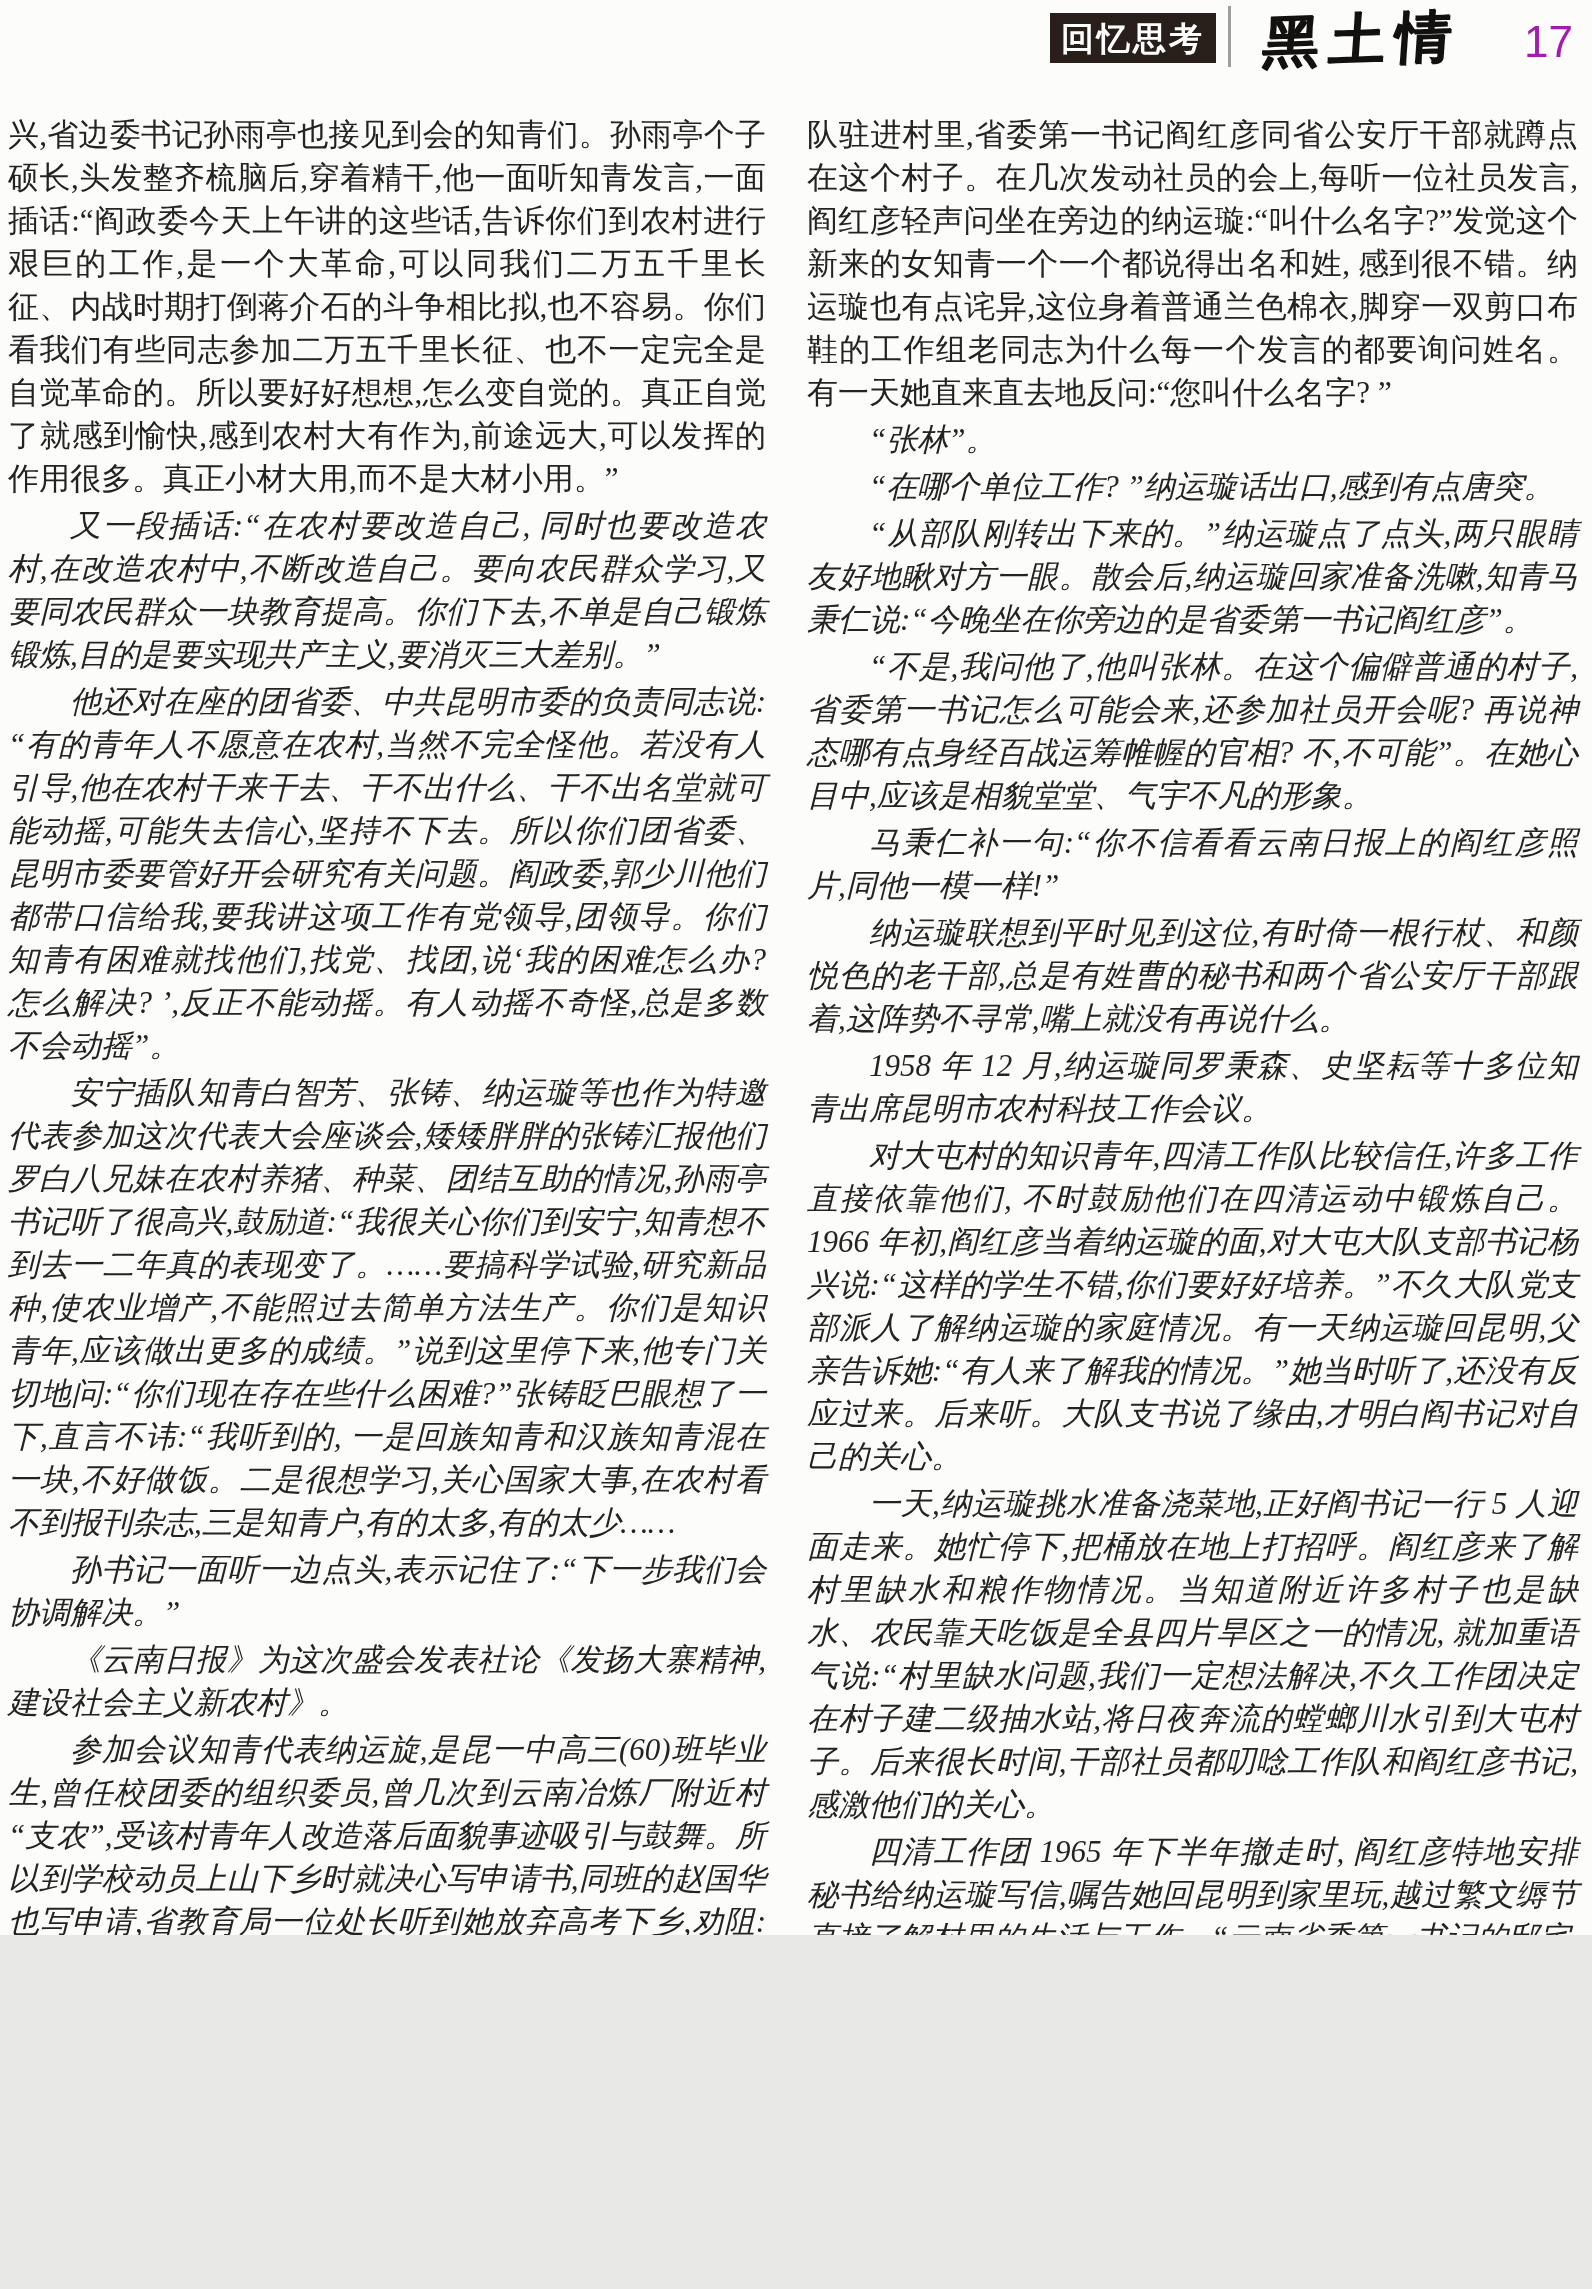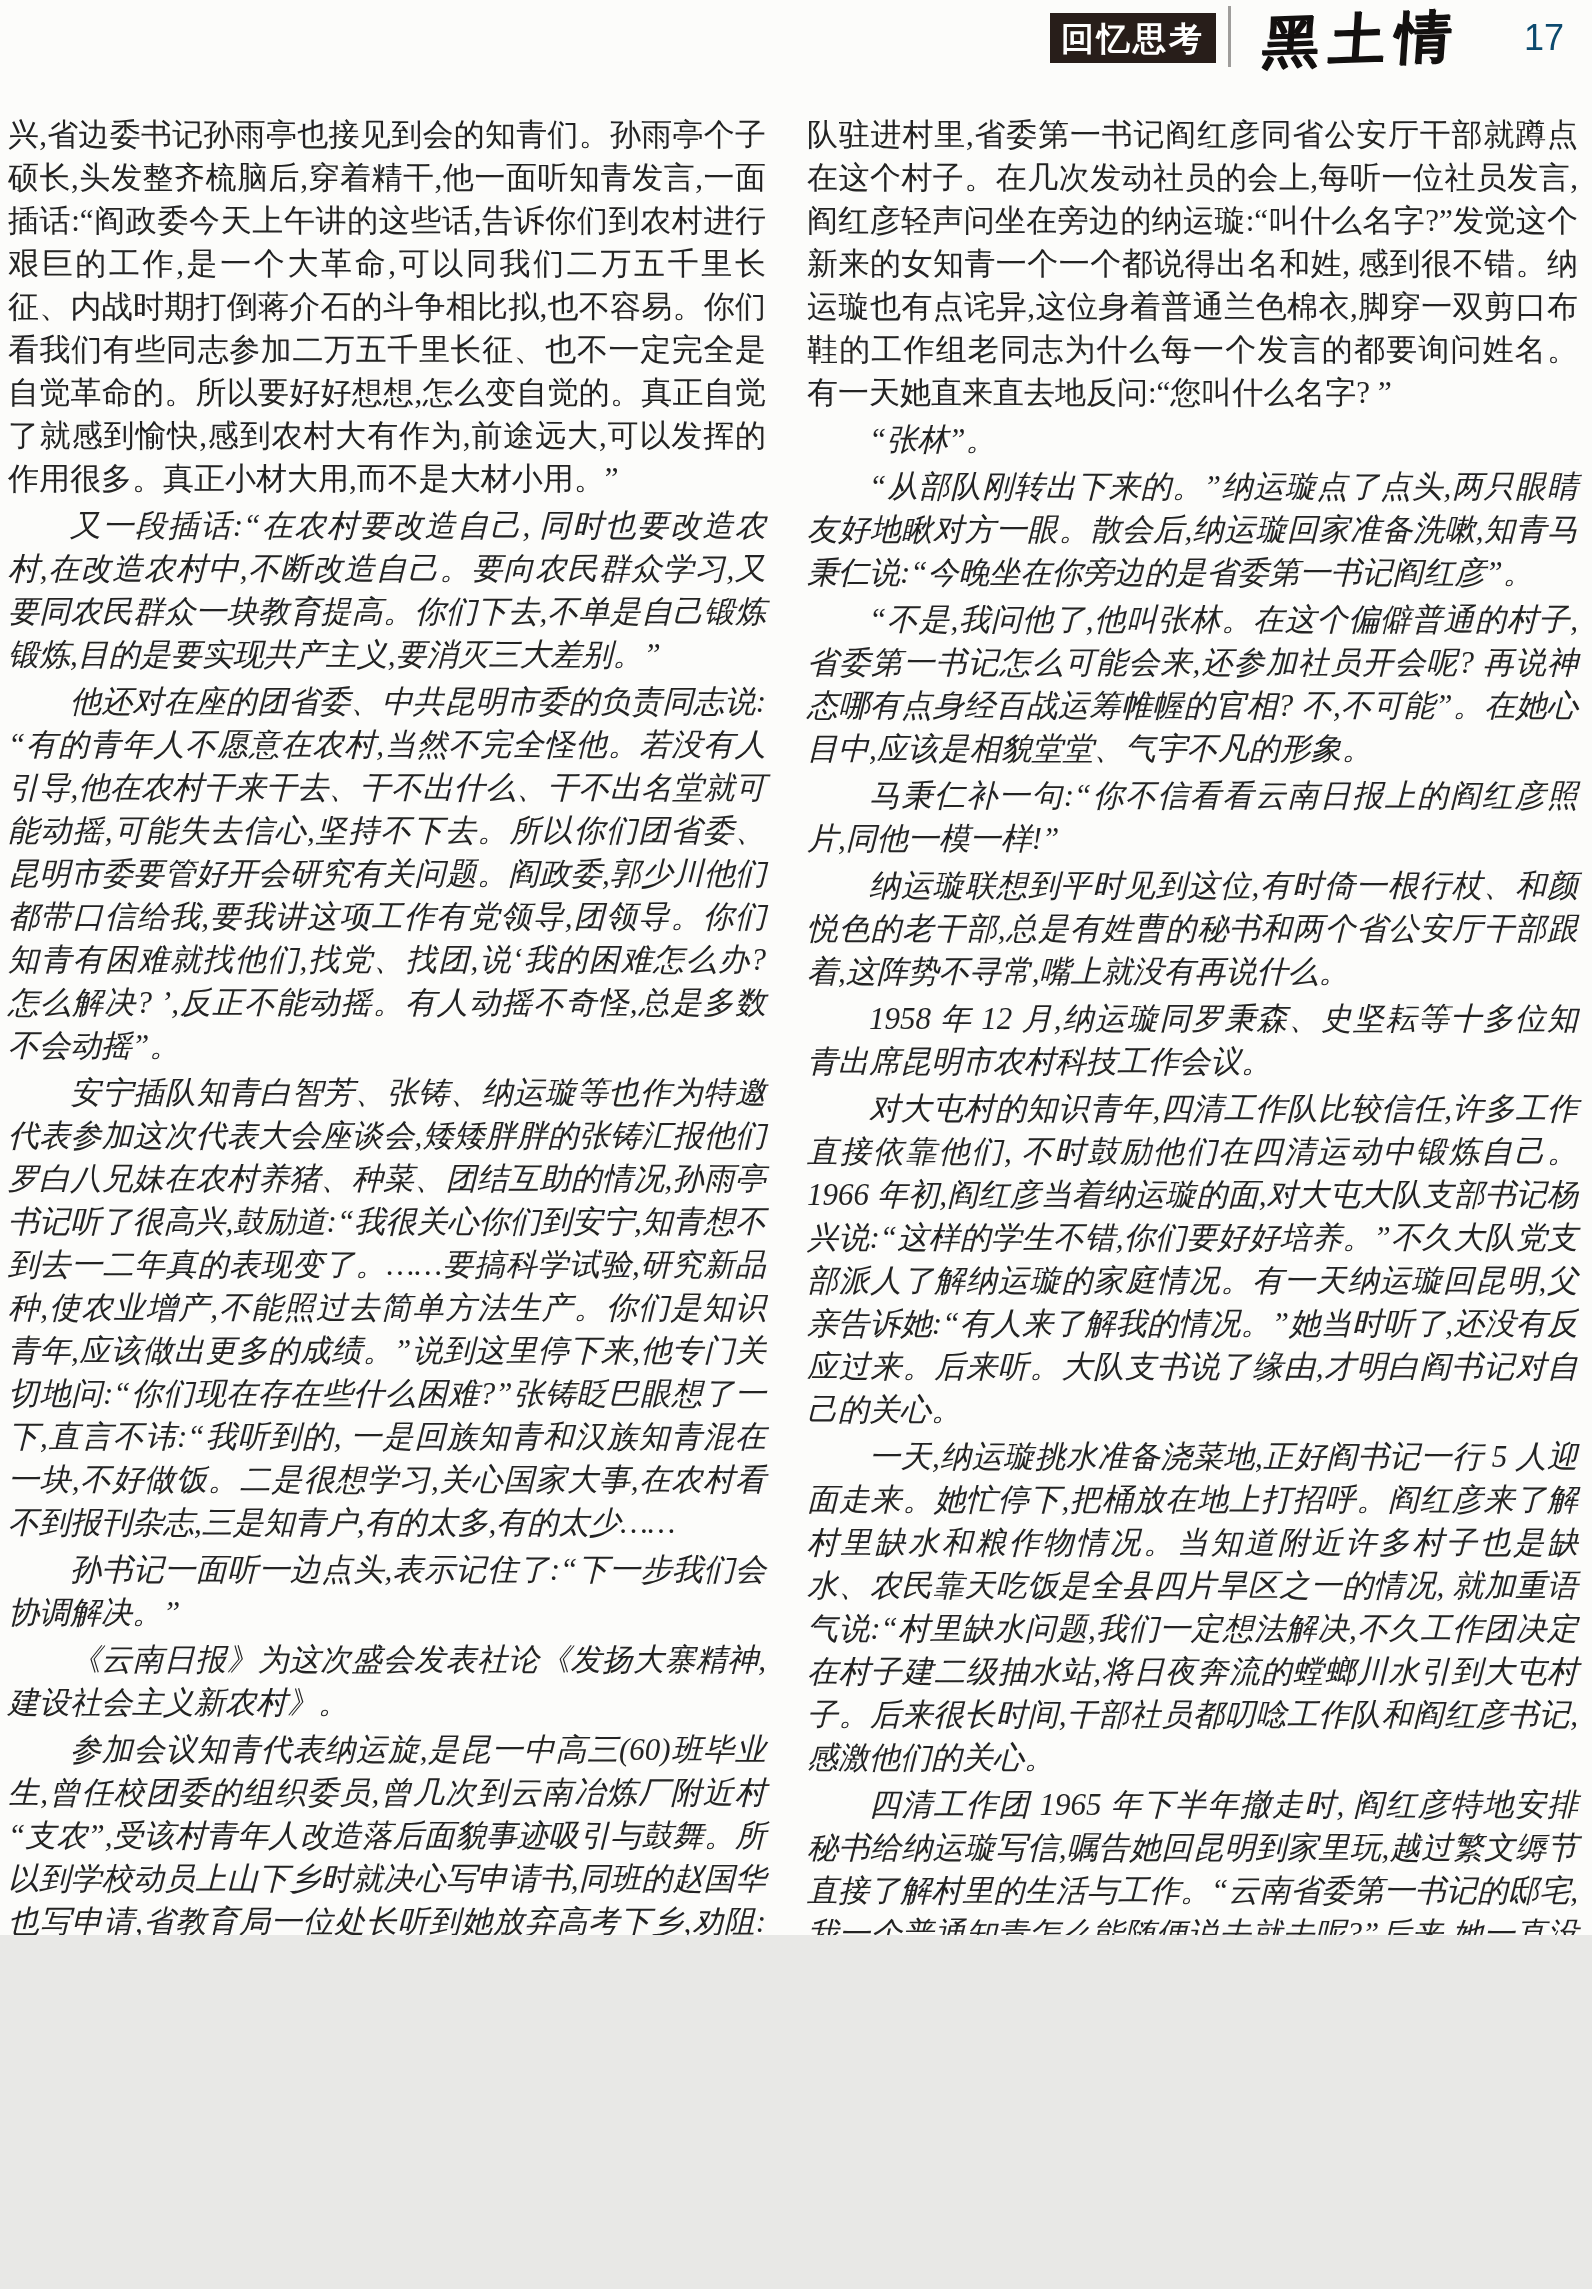--- a/index.html
+++ b/index.html
@@ -51,22 +51,22 @@
     letter-spacing:10px;
     line-height:1;
     transform:skewX(-6deg) rotate(-2deg);
     text-shadow:1px 1px 0 #131110;
     white-space:nowrap;
   }
   .page-number{
     position:absolute;
     left:1524px; top:20px;
     font-family:"Liberation Sans","DejaVu Sans",sans-serif;
-    font-size:36px;
-    color:#0c4a6e;
+    font-size:44px;
+    color:#a21caf;
     line-height:1;
   }
   
   .column{
     position:absolute;
     top:109px;
     text-align:justify;
     text-justify:inter-character;
     font-size:31px;
     line-height:43px;
@@ -102,20 +102,21 @@
       <p class="indent">安宁插队知青白智芳、张铸、纳运璇等也作为特邀代表参加这次代表大会座谈会,矮矮胖胖的张铸汇报他们罗白八兄妹在农村养猪、种菜、团结互助的情况,孙雨亭书记听了很高兴,鼓励道:“我很关心你们到安宁,知青想不到去一二年真的表现变了。……要搞科学试验,研究新品种,使农业增产,不能照过去简单方法生产。你们是知识青年,应该做出更多的成绩。”说到这里停下来,他专门关切地问:“你们现在存在些什么困难?”张铸眨巴眼想了一下,直言不讳:“我听到的, 一是回族知青和汉族知青混在一块,不好做饭。二是很想学习,关心国家大事,在农村看不到报刊杂志,三是知青户,有的太多,有的太少……</p>
       <p class="indent">孙书记一面听一边点头,表示记住了:“下一步我们会协调解决。”</p>
       <p class="indent">《云南日报》为这次盛会发表社论《发扬大寨精神,建设社会主义新农村》。</p>
       <p class="indent">参加会议知青代表纳运旋,是昆一中高三(60)班毕业生,曾任校团委的组织委员,曾几次到云南冶炼厂附近村“支农”,受该村青年人改造落后面貌事迹吸引与鼓舞。所以到学校动员上山下乡时就决心写申请书,同班的赵国华也写申请,省教育局一位处长听到她放弃高考下乡,劝阻:“你必须去考试读书。”“你为什么不想中国卫星上天,也需要像你们这样的人去奋斗。建议你考不起再下乡!”当时,解放军第七军医大学招 4 个名额, 看过档案已选中她。纳运璇听到这种情况, 心里有点犹豫, 就把想法告诉赵国华。当时赵国华没有吭声。第二天, 纳运璇到学校, 忽然见新出的一期校刊登了《革命的坚定性》的文章, 落款赵国华。她未看其文内容, 已明白内容的意思,脸上不禁一阵热辣辣的。</p>
       <p class="indent">她到安宁县连城公社大屯村插队不久,省委四清工作</p>
     </div>
 
   <div class="column col-right">
       <p class="noindent">队驻进村里,省委第一书记阎红彦同省公安厅干部就蹲点在这个村子。在几次发动社员的会上,每听一位社员发言,阎红彦轻声问坐在旁边的纳运璇:“叫什么名字?”发觉这个新来的女知青一个一个都说得出名和姓, 感到很不错。纳运璇也有点诧异,这位身着普通兰色棉衣,脚穿一双剪口布鞋的工作组老同志为什么每一个发言的都要询问姓名。有一天她直来直去地反问:“您叫什么名字? ”</p>
       <p class="indent">“张林”。</p>
+      <p class="indent">“在哪个单位工作? ”纳运璇话出口,感到有点唐突。</p>
       <p class="indent">“从部队刚转出下来的。”纳运璇点了点头,两只眼睛友好地瞅对方一眼。散会后,纳运璇回家准备洗嗽,知青马秉仁说:“今晚坐在你旁边的是省委第一书记阎红彦”。</p>
       <p class="indent">“不是,我问他了,他叫张林。在这个偏僻普通的村子,省委第一书记怎么可能会来,还参加社员开会呢? 再说神态哪有点身经百战运筹帷幄的官相? 不,不可能”。在她心目中,应该是相貌堂堂、气宇不凡的形象。</p>
       <p class="indent">马秉仁补一句:“你不信看看云南日报上的阎红彦照片,同他一模一样!”</p>
       <p class="indent">纳运璇联想到平时见到这位,有时倚一根行杖、和颜悦色的老干部,总是有姓曹的秘书和两个省公安厅干部跟着,这阵势不寻常,嘴上就没有再说什么。</p>
       <p class="indent">1958 年 12 月,纳运璇同罗秉森、史坚耘等十多位知青出席昆明市农村科技工作会议。</p>
       <p class="indent">对大屯村的知识青年,四清工作队比较信任,许多工作直接依靠他们, 不时鼓励他们在四清运动中锻炼自己。1966 年初,阎红彦当着纳运璇的面,对大屯大队支部书记杨兴说:“这样的学生不错,你们要好好培养。”不久大队党支部派人了解纳运璇的家庭情况。有一天纳运璇回昆明,父亲告诉她:“有人来了解我的情况。”她当时听了,还没有反应过来。后来听。大队支书说了缘由,才明白阎书记对自己的关心。</p>
       <p class="indent">一天,纳运璇挑水准备浇菜地,正好阎书记一行 5 人迎面走来。她忙停下,把桶放在地上打招呼。阎红彦来了解村里缺水和粮作物情况。当知道附近许多村子也是缺水、农民靠天吃饭是全县四片旱区之一的情况, 就加重语气说:“村里缺水问题,我们一定想法解决,不久工作团决定在村子建二级抽水站,将日夜奔流的螳螂川水引到大屯村子。后来很长时间,干部社员都叨唸工作队和阎红彦书记,感激他们的关心。</p>
       <p class="indent">四清工作团 1965 年下半年撤走时, 阎红彦特地安排秘书给纳运璇写信,嘱告她回昆明到家里玩,越过繁文缛节直接了解村里的生活与工作。“云南省委第一书记的邸宅,我一个普通知青怎么能随便说去就去呢?”后来,她一直没有去。但心目里,已经留下温馨的记忆,每当看到报纸</p>
     </div>
 

